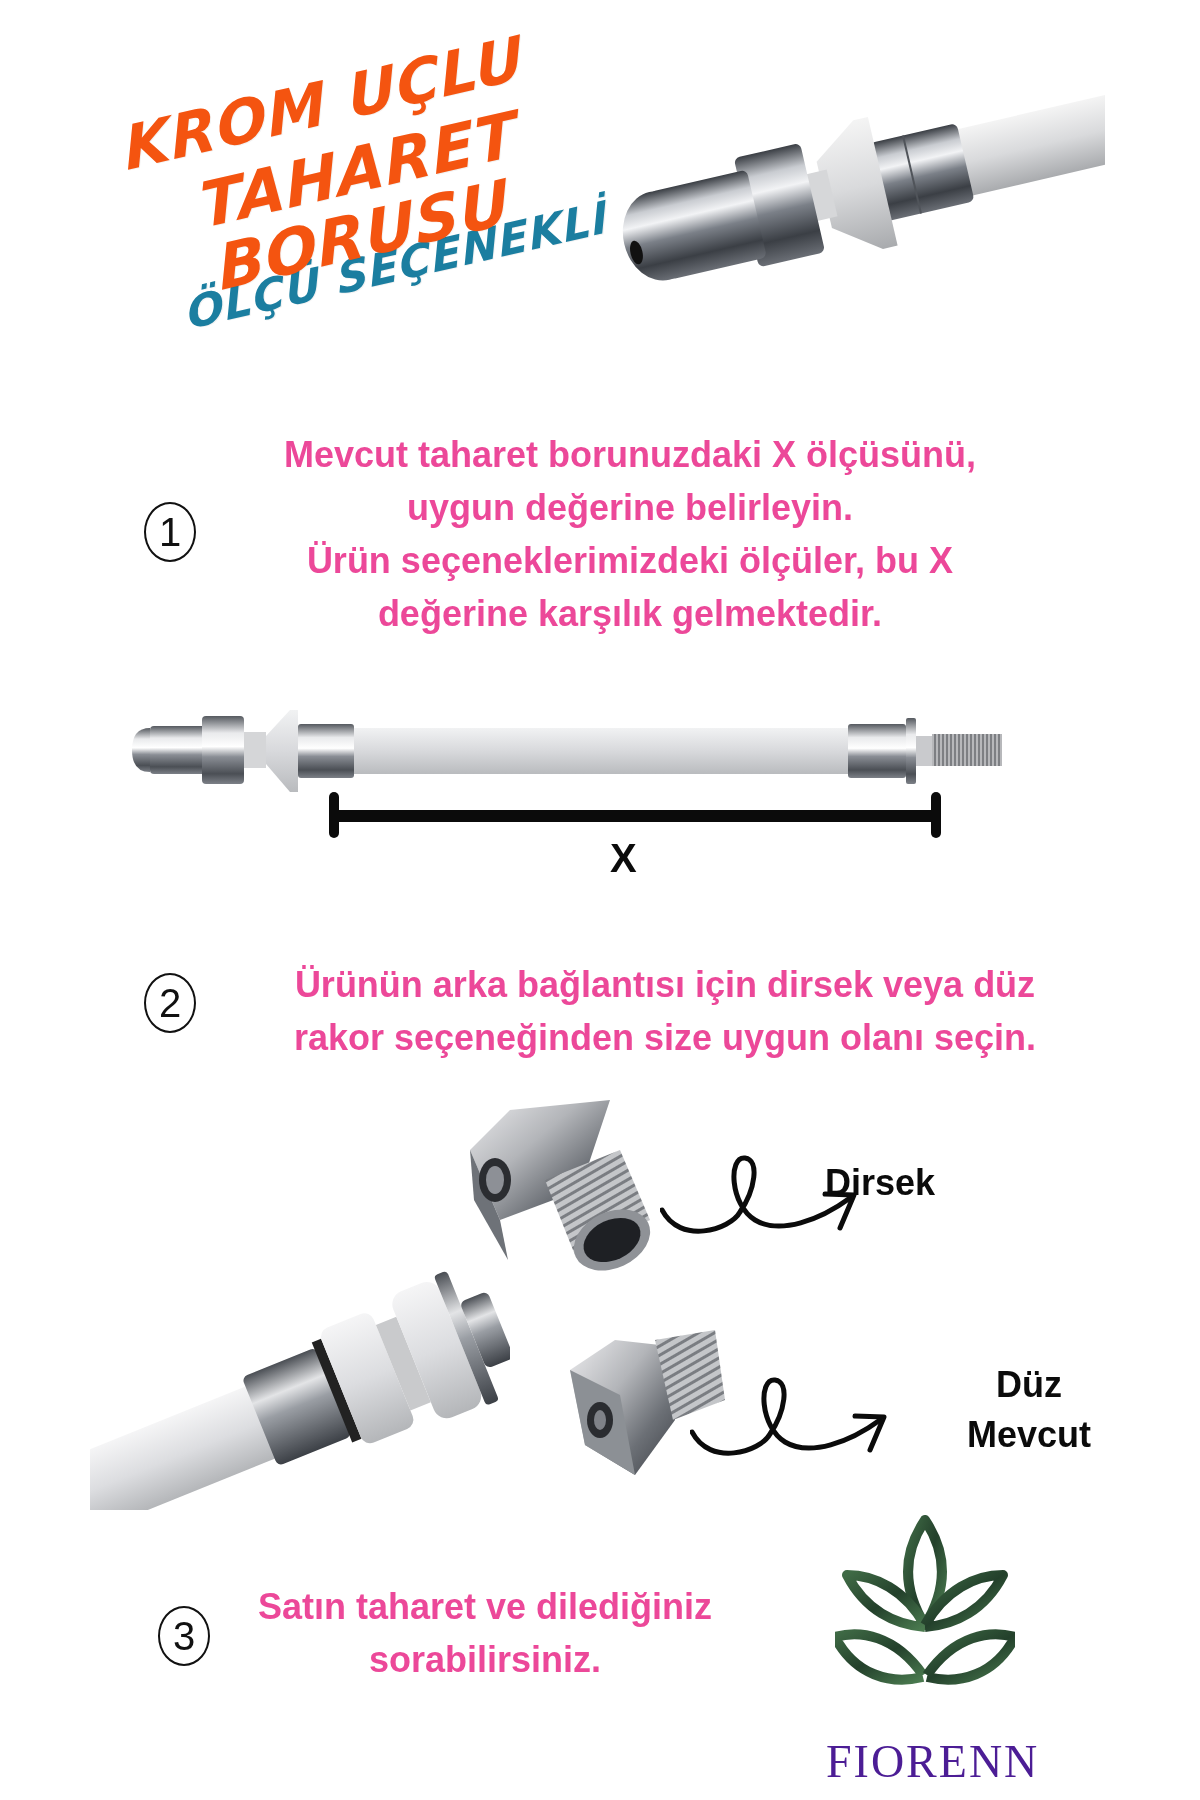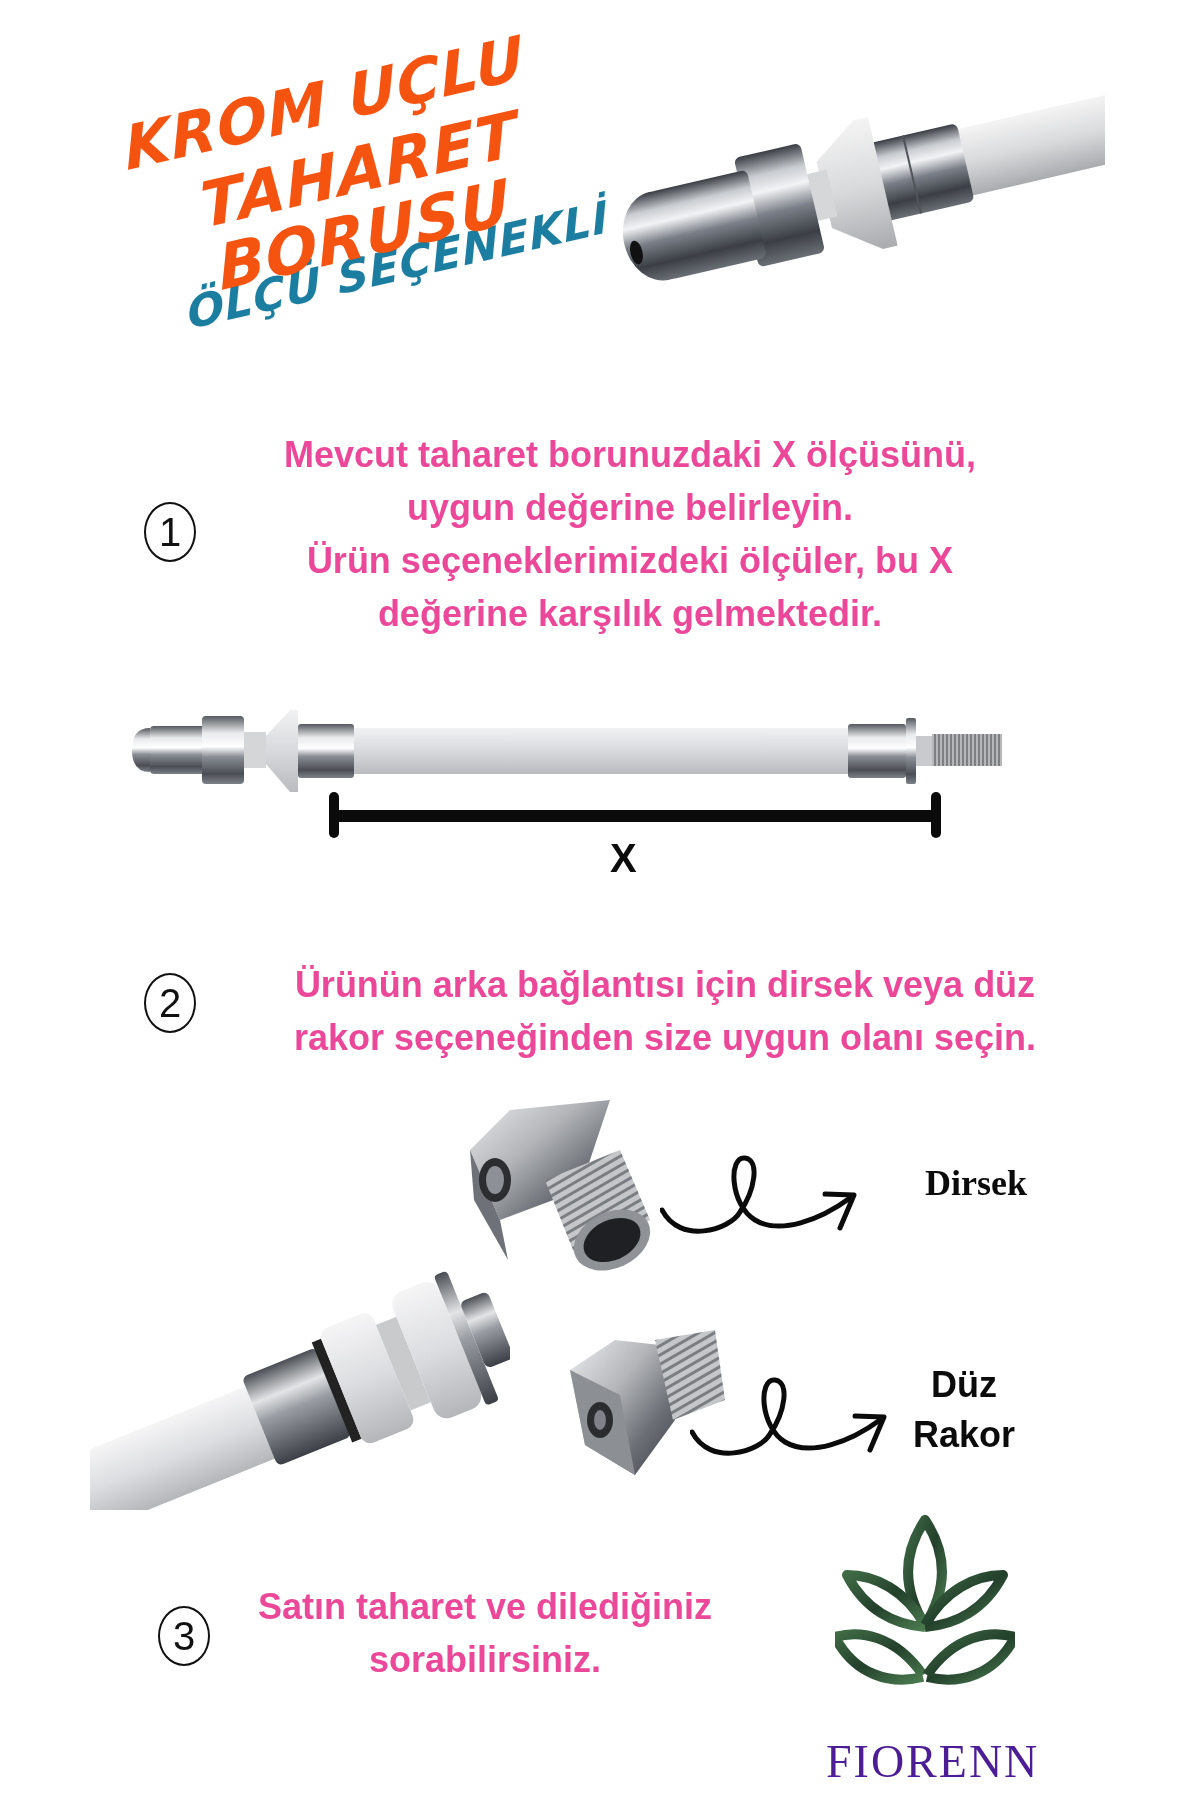--- a/index.html
+++ b/index.html
@@ -207,26 +207,26 @@
 
 <svg class="abs" style="left:660px; top:1150px;" width="200" height="100" viewBox="0 0 200 100">
   <path d="M2,60 C20,95 70,80 80,62 C95,40 100,10 85,8 C68,6 70,55 95,70 C120,85 160,70 190,48" fill="none" stroke="#0b0b0b" stroke-width="5" stroke-linecap="round"></path>
   <path d="M165,44 L194,45 L180,78" fill="none" stroke="#0b0b0b" stroke-width="5" stroke-linecap="round" stroke-linejoin="round"></path>
 </svg>
 <svg class="abs" style="left:690px; top:1372px;" width="200" height="100" viewBox="0 0 200 100">
   <path d="M2,60 C20,95 70,80 80,62 C95,40 100,10 85,8 C68,6 70,55 95,70 C120,85 160,70 190,48" fill="none" stroke="#0b0b0b" stroke-width="5" stroke-linecap="round"></path>
   <path d="M165,44 L194,45 L180,78" fill="none" stroke="#0b0b0b" stroke-width="5" stroke-linecap="round" stroke-linejoin="round"></path>
 </svg>
 
-<div class="fit-label" style="left:906px; top:1158px; width:140px;font-family:Liberation Serif, serif;">
+<div class="fit-label" style="left:810px; top:1158px; width:140px;">
   <div>Dirsek</div>
 </div>
-<div class="fit-label" style="left:899px; top:1360px; width:130px;">
+<div class="fit-label" style="left:964px; top:1360px; width:130px;">
   <div>Düz</div>
-  <div>Rakor</div>
+  <div>Mevcut</div>
 </div>
 
 <div class="step-circle" style="left:158px; top:1606px;">3</div>
 <div class="step-text" style="left:225px; top:1580px; width:520px;">
   <div>Satın taharet ve dilediğiniz</div>
   <div>sorabilirsiniz.</div>
 </div>
 
 <svg class="abs" style="left:835px; top:1515px;" width="180" height="220" viewBox="0 0 180 220">
   <defs>

